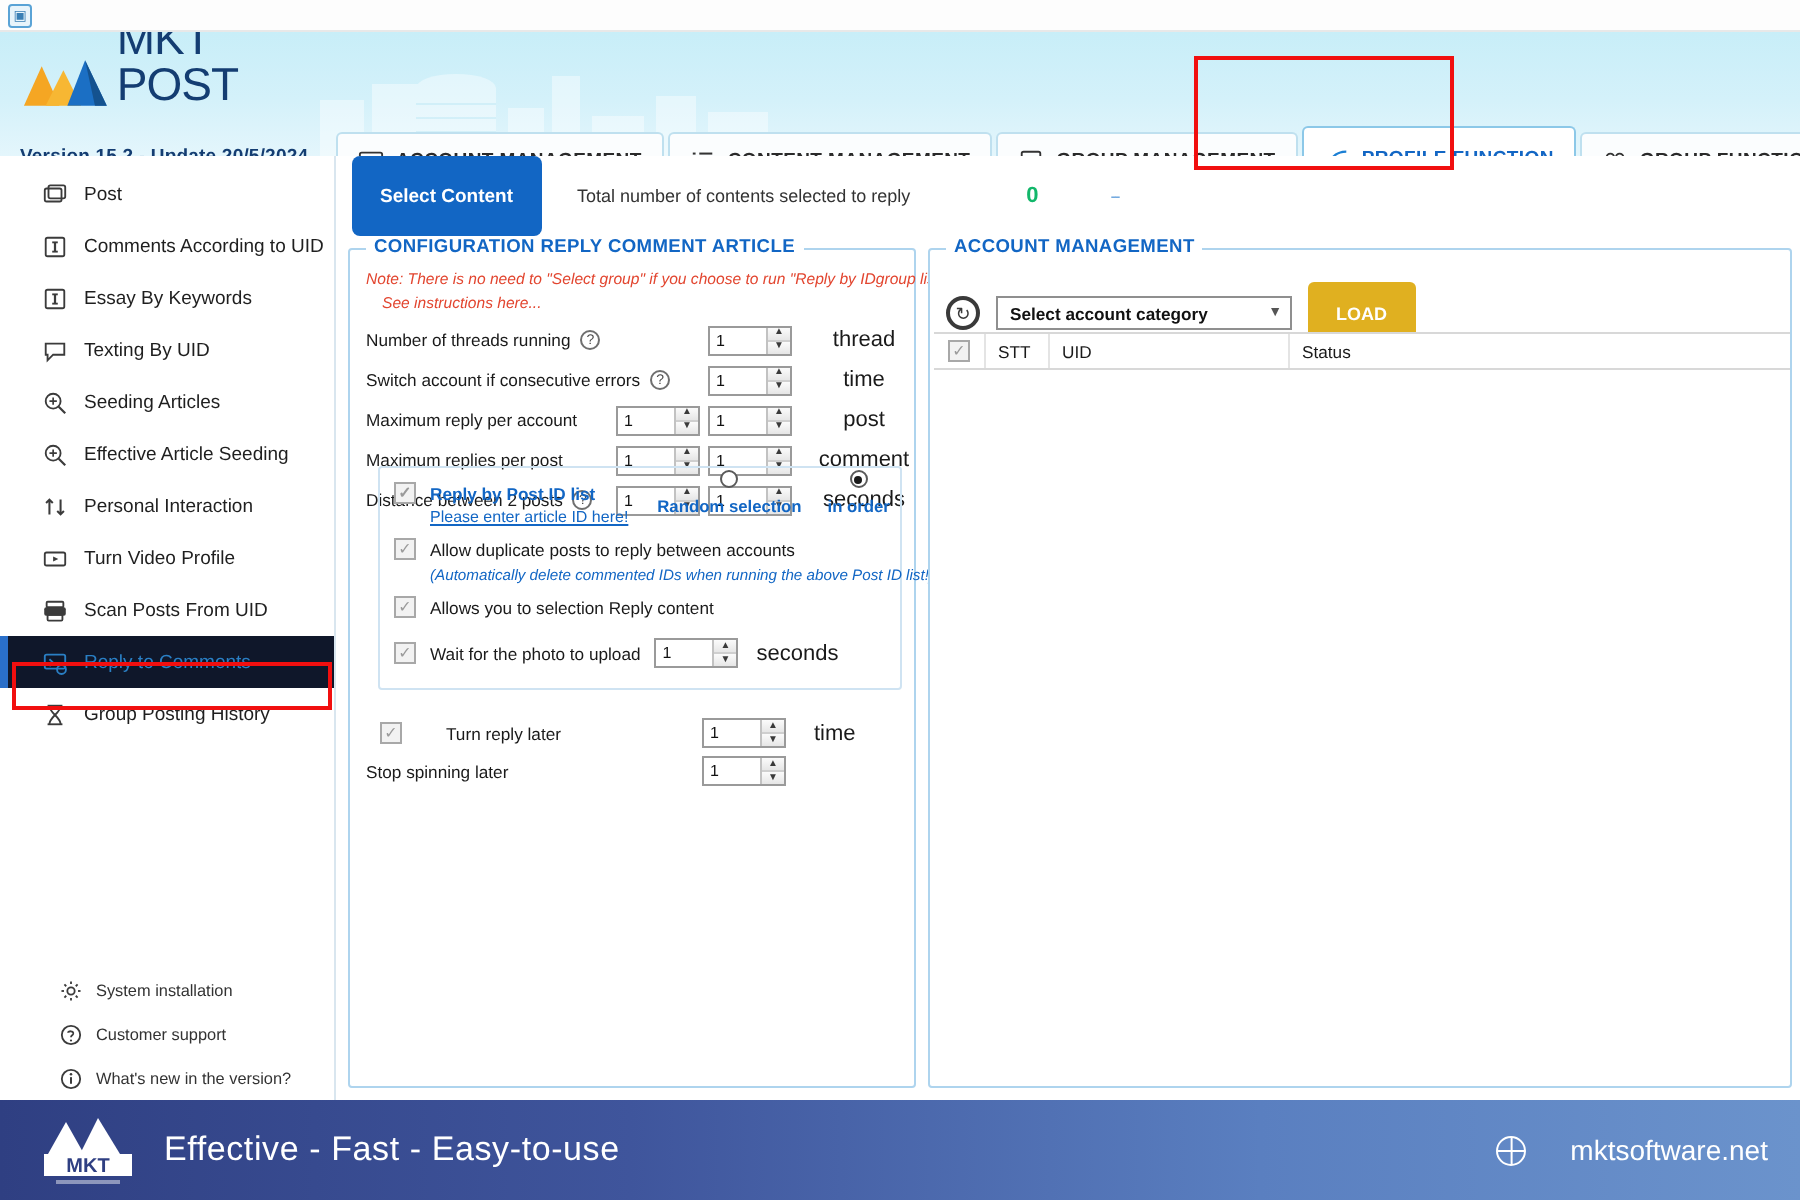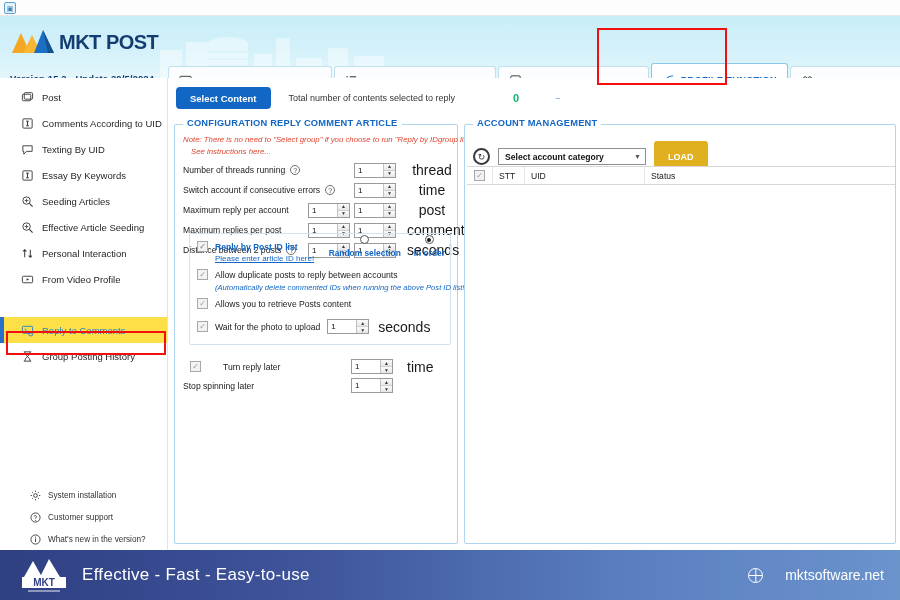--- a/index.html
+++ b/index.html
@@ -41,21 +41,21 @@
     width: 260px; height: 50px;
     opacity: .55;
   }
   .logo-wrap {
     position: absolute; left: 10px; top: 8px;
     width: 160px;
   }
   .logo-row { display: flex; align-items: flex-end; gap: 2px; height: 30px; }
   .logo-mountains { width: 46px; height: 27px; }
   .logo-text {
-    font-size: 20px; font-weight: bold; letter-spacing: -0.5px;
+    font-size: 23px; font-weight: normal; letter-spacing: -0.5px;
     color: #143d72; line-height: 23px; margin-left: 1px;
   }
   .version-line {
     margin-top: 19px; font-size: 9.5px; font-weight: bold;
     color: #143d72; letter-spacing: .1px;
   }
 
   
   .tabs {
     position: absolute; left: 168px; top: 44px;
@@ -112,23 +112,22 @@
     font-size: 9.5px; color: #1f1f1f;
     white-space: nowrap;
     position: relative;
   }
   .side-item .si-icon {
     width: 14px; height: 14px; flex-shrink: 0;
     display: flex; align-items: center; justify-content: center;
     color: #3b3b3b;
   }
   .side-item.active {
-    background: #fde047;
+    background: #0f172a;
     color: #2a7fc4;
-    margin-top: 25px;
   }
   .side-item.active .si-icon { color: #2a7fc4; }
   .side-item.active::before {
     content: ""; position: absolute; left: 0; top: 0;
     width: 4px; height: 100%; background: #2a6fc9;
   }
   .side-highlight {
     position: absolute; left: 6px; top: 331px;
     width: 160px; height: 24px;
     border: 2px solid #f10f0f;
@@ -150,21 +149,21 @@
   }
 
   .toolbar {
     position: absolute; left: 0; top: 6px;
     width: 100%; height: 28px;
     display: flex; align-items: center; padding-left: 8px; gap: 0;
   }
   .btn-select-content {
     background: #1266c4; color: #fff;
     border: none; border-radius: 4px;
-    height: 22px; padding: 0 14px;
+    height: 40px; padding: 0 14px;
     font-size: 9.5px; font-weight: bold;
     font-family: "Liberation Sans", sans-serif;
     cursor: pointer;
   }
   .toolbar-label {
     margin-left: 18px; font-size: 9px; color: #333;
   }
   .toolbar-count {
     margin-left: 58px; font-size: 11px; font-weight: bold; color: #12b76a;
   }
@@ -224,21 +223,21 @@
   .spin .sbtns {
     width: 12px; display: flex; flex-direction: column;
     border-left: 1px solid #c2c2c2;
   }
   .spin .sb {
     flex: 1; background: linear-gradient(180deg,#fbfbfb,#e6e6e6);
     display: flex; align-items: center; justify-content: center;
     font-size: 5px; color: #3a3a3a; line-height: 1;
   }
   .spin .sb:first-child { border-bottom: 1px solid #cfcfcf; }
-  .unit { font-size: 14px; color: #1a1a1a; margin-left: 7px; }
+  .unit { font-size: 11px; color: #1a1a1a; margin-left: 7px; }
 
   
   .cbox-group {
     position: absolute; left: 14px; top: 108px;
     width: 262px; height: 112px;
     border: 1px solid #cfe3f2;
     border-radius: 2px;
   }
   .cb {
     width: 11px; height: 11px;
@@ -494,41 +493,41 @@
           <line x1="5.5" y1="4.5" x2="8.5" y2="4.5" stroke="currentColor" stroke-width="1"></line>
           <line x1="5.5" y1="9.5" x2="8.5" y2="9.5" stroke="currentColor" stroke-width="1"></line>
         </svg>
     </span>
     <span>Comments According to UID</span>
   </div>
 
   <div class="side-item">
     <span class="si-icon">
       <svg viewBox="0 0 14 14" width="13" height="13">
-          <path d="M2 3 h10 v6 h-6 l-3 3 v-3 h-1 Z" fill="none" stroke="currentColor" stroke-width="1"></path>
-        </svg>
-    </span>
-    <span>Texting By UID</span>
-  </div>
-
-  <div class="side-item">
-    <span class="si-icon">
-      <svg viewBox="0 0 14 14" width="13" height="13">
           <rect x="2" y="2" width="10" height="10" rx="1" fill="none" stroke="currentColor" stroke-width="1"></rect>
           <line x1="7" y1="4.5" x2="7" y2="9.5" stroke="currentColor" stroke-width="1.2"></line>
           <line x1="5.5" y1="4.5" x2="8.5" y2="4.5" stroke="currentColor" stroke-width="1"></line>
           <line x1="5.5" y1="9.5" x2="8.5" y2="9.5" stroke="currentColor" stroke-width="1"></line>
         </svg>
     </span>
     <span>Essay By Keywords</span>
   </div>
 
   <div class="side-item">
     <span class="si-icon">
       <svg viewBox="0 0 14 14" width="13" height="13">
+          <path d="M2 3 h10 v6 h-6 l-3 3 v-3 h-1 Z" fill="none" stroke="currentColor" stroke-width="1"></path>
+        </svg>
+    </span>
+    <span>Texting By UID</span>
+  </div>
+
+  <div class="side-item">
+    <span class="si-icon">
+      <svg viewBox="0 0 14 14" width="13" height="13">
           <circle cx="6" cy="6" r="4" fill="none" stroke="currentColor" stroke-width="1"></circle>
           <path d="M4 6 h4 M6 4 v4" stroke="currentColor" stroke-width="0.9"></path>
           <line x1="9" y1="9" x2="12.5" y2="12.5" stroke="currentColor" stroke-width="1.2"></line>
         </svg>
     </span>
     <span>Seeding Articles</span>
   </div>
 
   <div class="side-item">
     <span class="si-icon">
@@ -553,23 +552,33 @@
     <span>Personal Interaction</span>
   </div>
 
   <div class="side-item">
     <span class="si-icon">
       <svg viewBox="0 0 14 14" width="13" height="13">
           <rect x="1.5" y="3.5" width="11" height="7" rx="1" fill="none" stroke="currentColor" stroke-width="1"></rect>
           <path d="M6 5.6 L8.8 7 L6 8.4 Z" fill="currentColor"></path>
         </svg>
     </span>
-    <span>From Video Profile</span>
-  </div>
-
+    <span>Turn Video Profile</span>
+  </div>
+
+  <div class="side-item">
+    <span class="si-icon">
+      <svg viewBox="0 0 14 14" width="13" height="13">
+          <rect x="2.5" y="2" width="9" height="3" rx="0.6" fill="none" stroke="currentColor" stroke-width="1"></rect>
+          <rect x="1.2" y="5" width="11.6" height="4.5" rx="1" fill="currentColor"></rect>
+          <rect x="3" y="9" width="8" height="3.2" rx="0.6" fill="none" stroke="currentColor" stroke-width="1"></rect>
+        </svg>
+    </span>
+    <span>Scan Posts From UID</span>
+  </div>
 
   <div class="side-item active">
     <span class="si-icon">
       <svg viewBox="0 0 14 14" width="13" height="13">
           <rect x="1.5" y="2.5" width="11" height="7.5" rx="1" fill="none" stroke="currentColor" stroke-width="1"></rect>
           <path d="M4 5 L6 6.8 L4 8.6" fill="none" stroke="currentColor" stroke-width="1"></path>
           <circle cx="10.5" cy="10.5" r="2.4" fill="none" stroke="currentColor" stroke-width="1"></circle>
         </svg>
     </span>
     <span>Reply to Comments</span>
@@ -759,21 +768,21 @@
 
       <div class="crow">
         <span class="cb">✓</span>
         <span>Allow duplicate posts to reply between accounts</span>
       </div>
 
       <div class="subnote">(Automatically delete commented IDs when running the above Post ID list!)</div>
 
       <div class="crow">
         <span class="cb">✓</span>
-        <span>Allows you to retrieve Posts content</span>
+        <span>Allows you to selection Reply content</span>
       </div>
 
       <div class="crow" style="margin-top:4px">
         <span class="cb">✓</span>
         <span>Wait for the photo to upload</span>
         <span class="spin">
           <span class="sv">1</span>
           <span class="sbtns">
               <span class="sb">▲</span>
               <span class="sb">▼</span>

